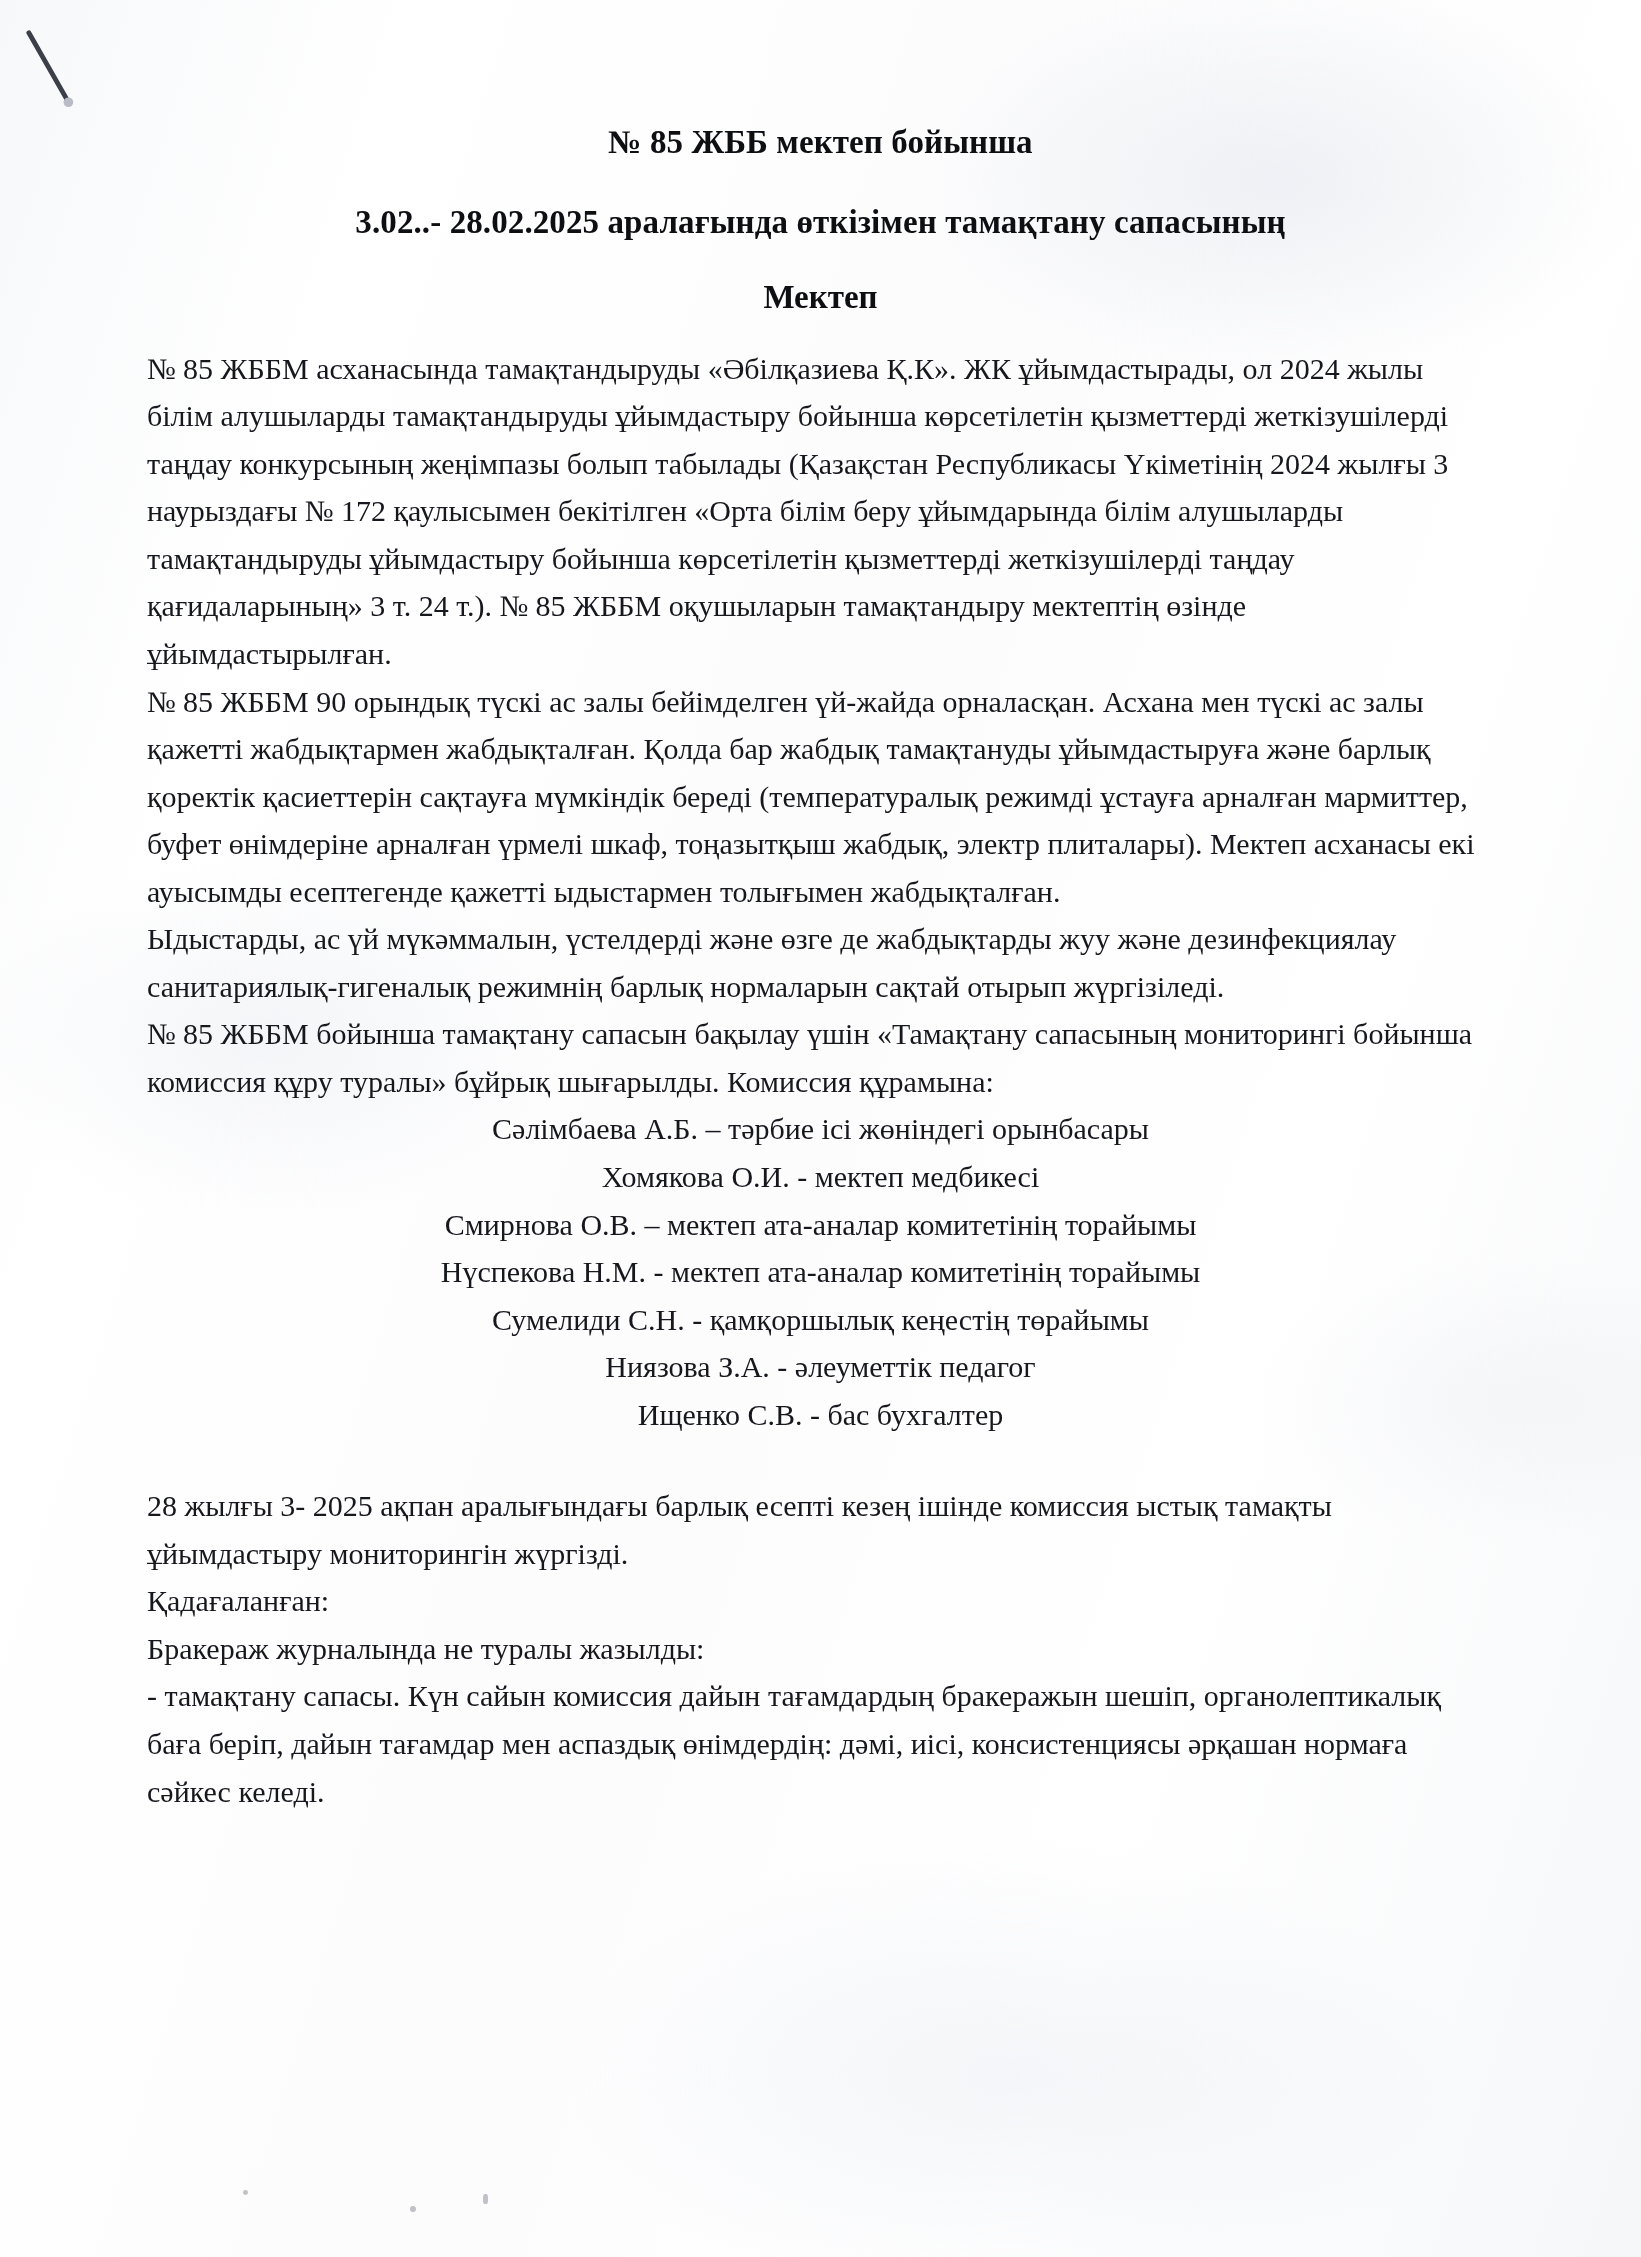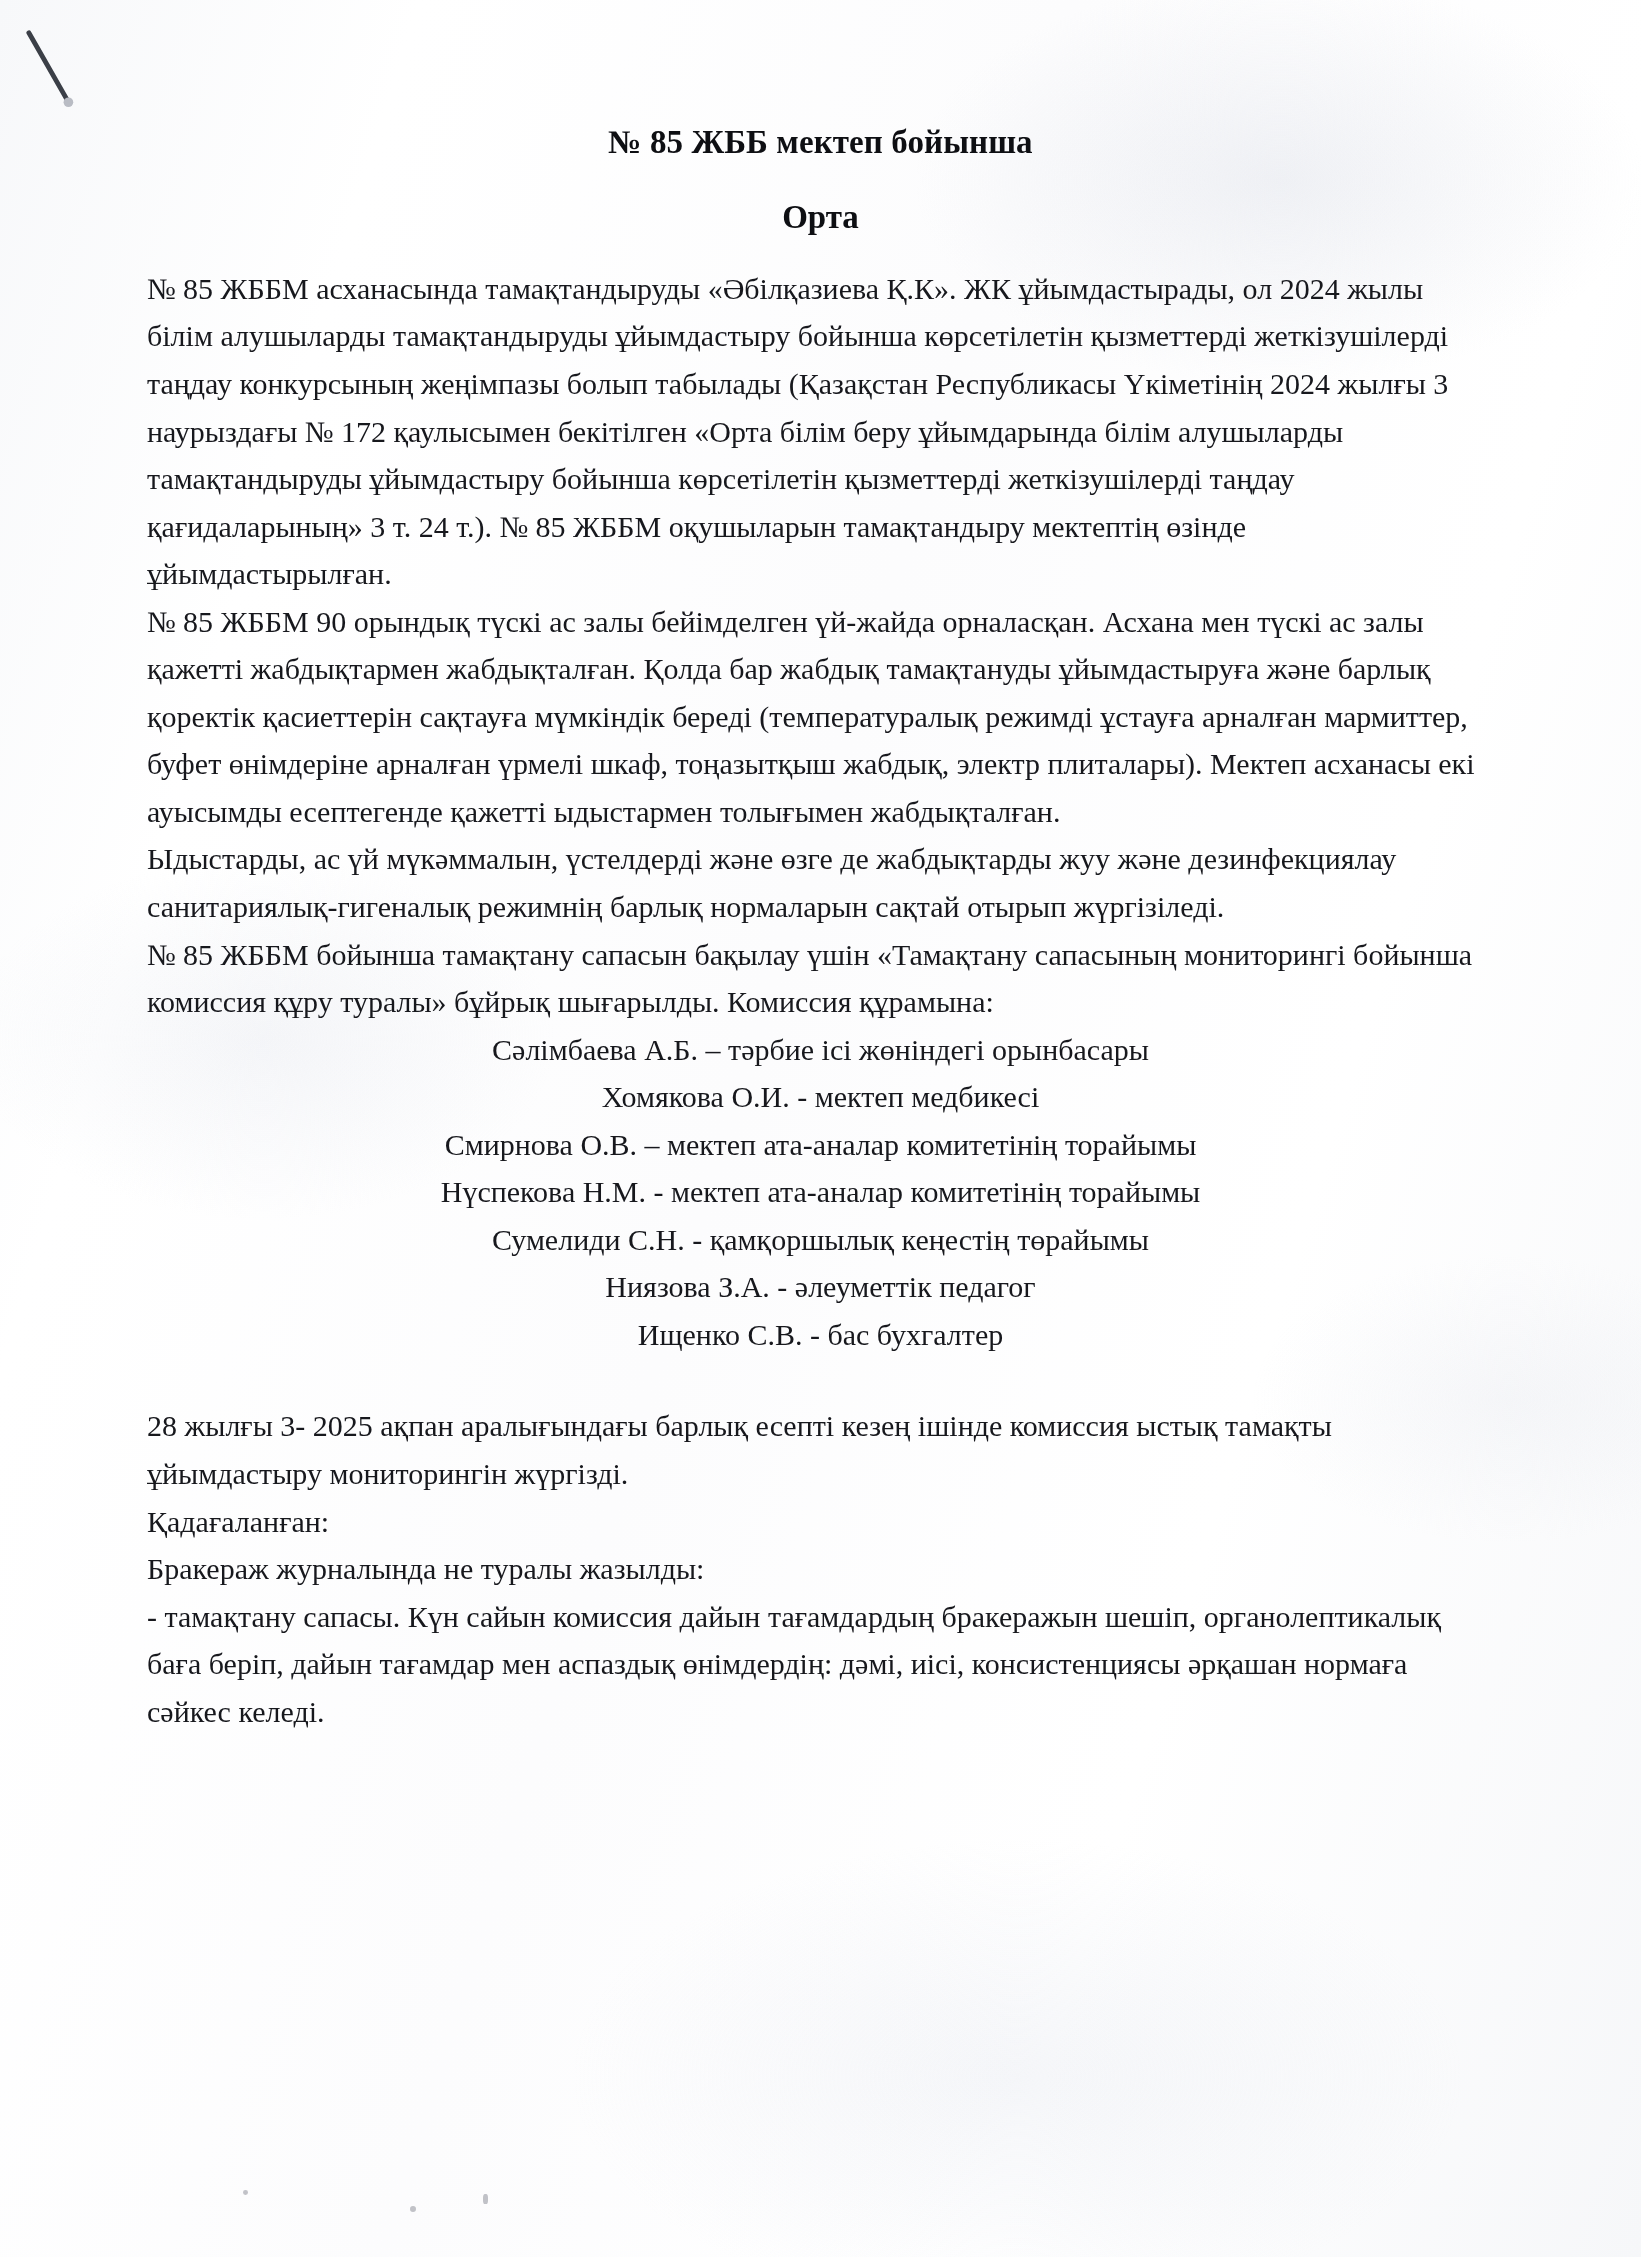--- a/index.html
+++ b/index.html
@@ -110,21 +110,22 @@
     <circle cx="49" cy="78" r="5" fill="#b9bcc4"></circle>
   </svg>
   <div class="scan-speck" style="left:243px; top:2190px; width:4.8px; height:4.8px;"></div>
   <div class="scan-speck" style="left:410px; top:2206px; width:5.8px; height:5.8px;"></div>
   <div class="scan-speck" style="left:483px; top:2194px; width:4.8px; height:9.7px; border-radius:40%;"></div>
 
   <div class="content">
 
     <div class="doc-title-block">
       <div class="title-line title-line-1">№ 85 ЖББ мектеп бойынша</div>
-      <div class="title-esebi">Орта</div>
+      <div class="title-line title-line-2">3.02..- 28.02.2025 аралағында өткізімен тамақтану сапасының</div>
+      <div class="title-esebi">Мектеп</div>
     </div>
 
     <div class="body-text">
 
       <p class="para">№ 85 ЖББМ асханасында тамақтандыруды «Әбілқазиева Қ.К». ЖК ұйымдастырады, ол 2024 жылы білім алушыларды тамақтандыруды ұйымдастыру бойынша көрсетілетін қызметтерді жеткізушілерді таңдау конкурсының жеңімпазы болып табылады (Қазақстан Республикасы Үкіметінің 2024 жылғы 3 наурыздағы № 172 қаулысымен бекітілген «Орта білім беру ұйымдарында білім алушыларды тамақтандыруды ұйымдастыру бойынша көрсетілетін қызметтерді жеткізушілерді таңдау қағидаларының» 3 т. 24 т.). № 85 ЖББМ оқушыларын тамақтандыру мектептің өзінде ұйымдастырылған.</p>
 
       <p class="para">№ 85 ЖББМ 90 орындық түскі ас залы бейімделген үй-жайда орналасқан. Асхана мен түскі ас залы қажетті жабдықтармен жабдықталған. Қолда бар жабдық тамақтануды ұйымдастыруға және барлық қоректік қасиеттерін сақтауға мүмкіндік береді (температуралық режимді ұстауға арналған мармиттер, буфет өнімдеріне арналған үрмелі шкаф, тоңазытқыш жабдық, электр плиталары). Мектеп асханасы екі ауысымды есептегенде қажетті ыдыстармен толығымен жабдықталған.</p>
 
       <p class="para">Ыдыстарды, ас үй мүкәммалын, үстелдерді және өзге де жабдықтарды жуу және дезинфекциялау санитариялық-гигеналық режимнің барлық нормаларын сақтай отырып жүргізіледі.</p>
 

